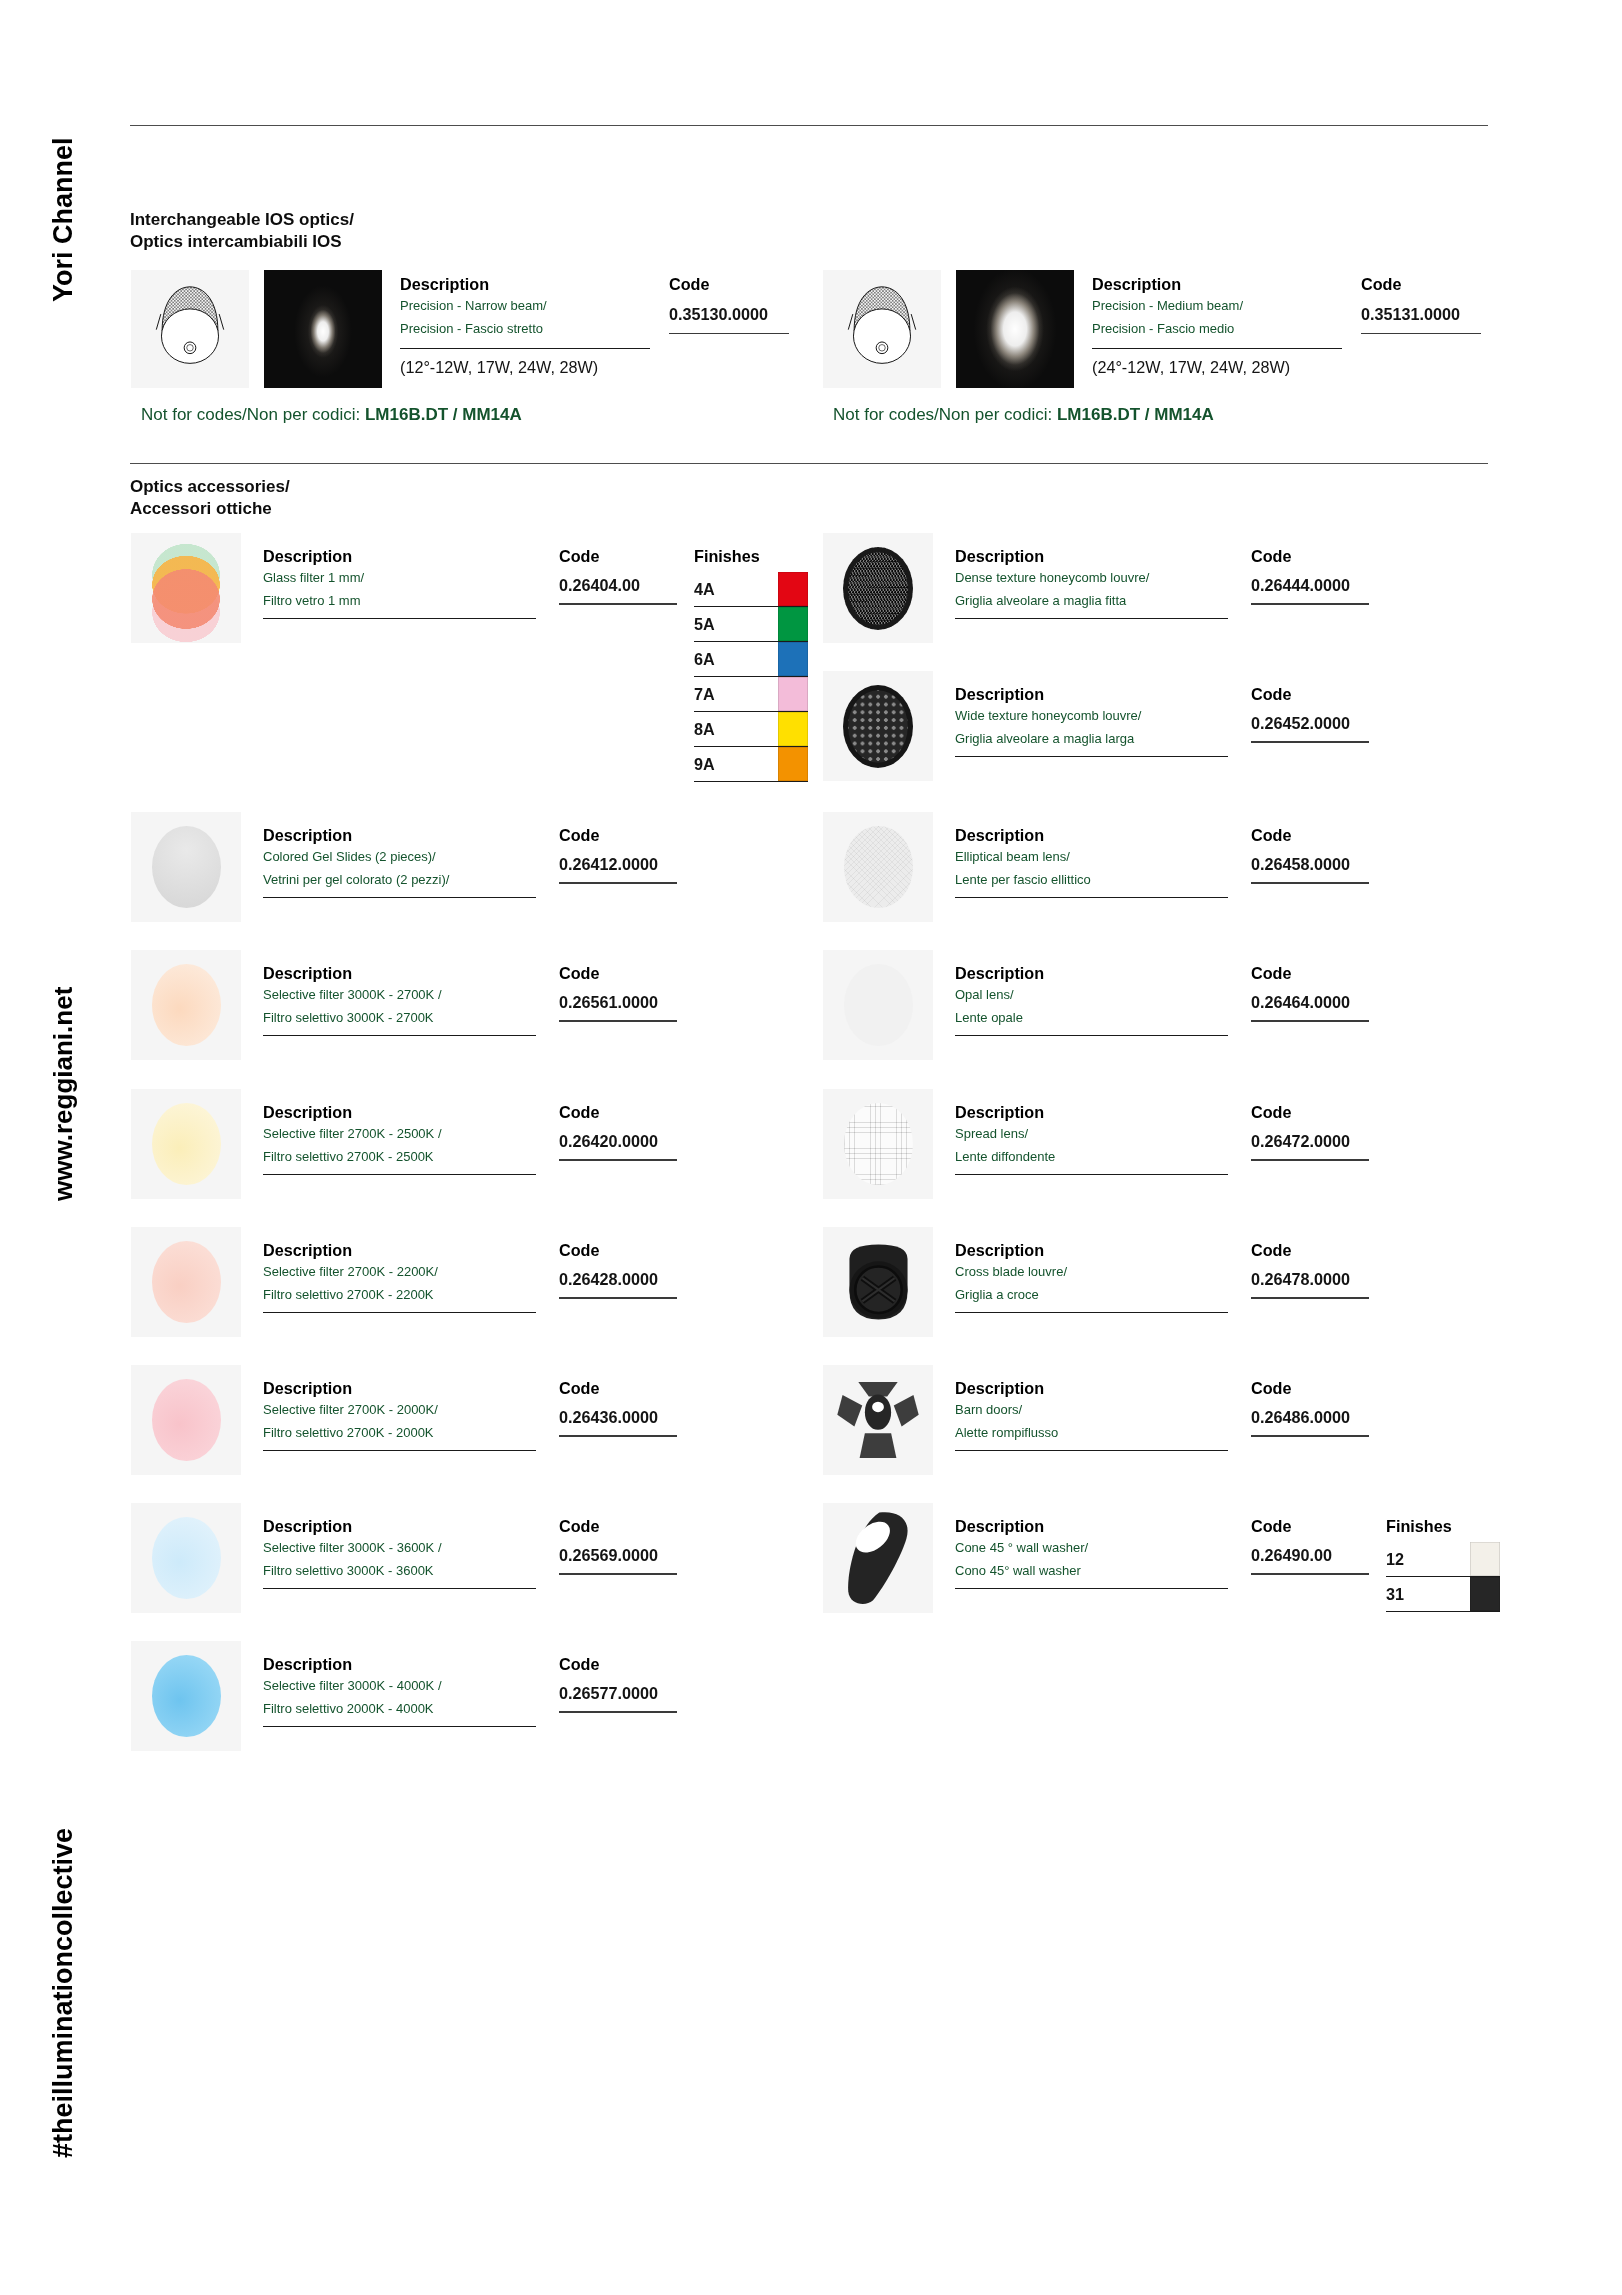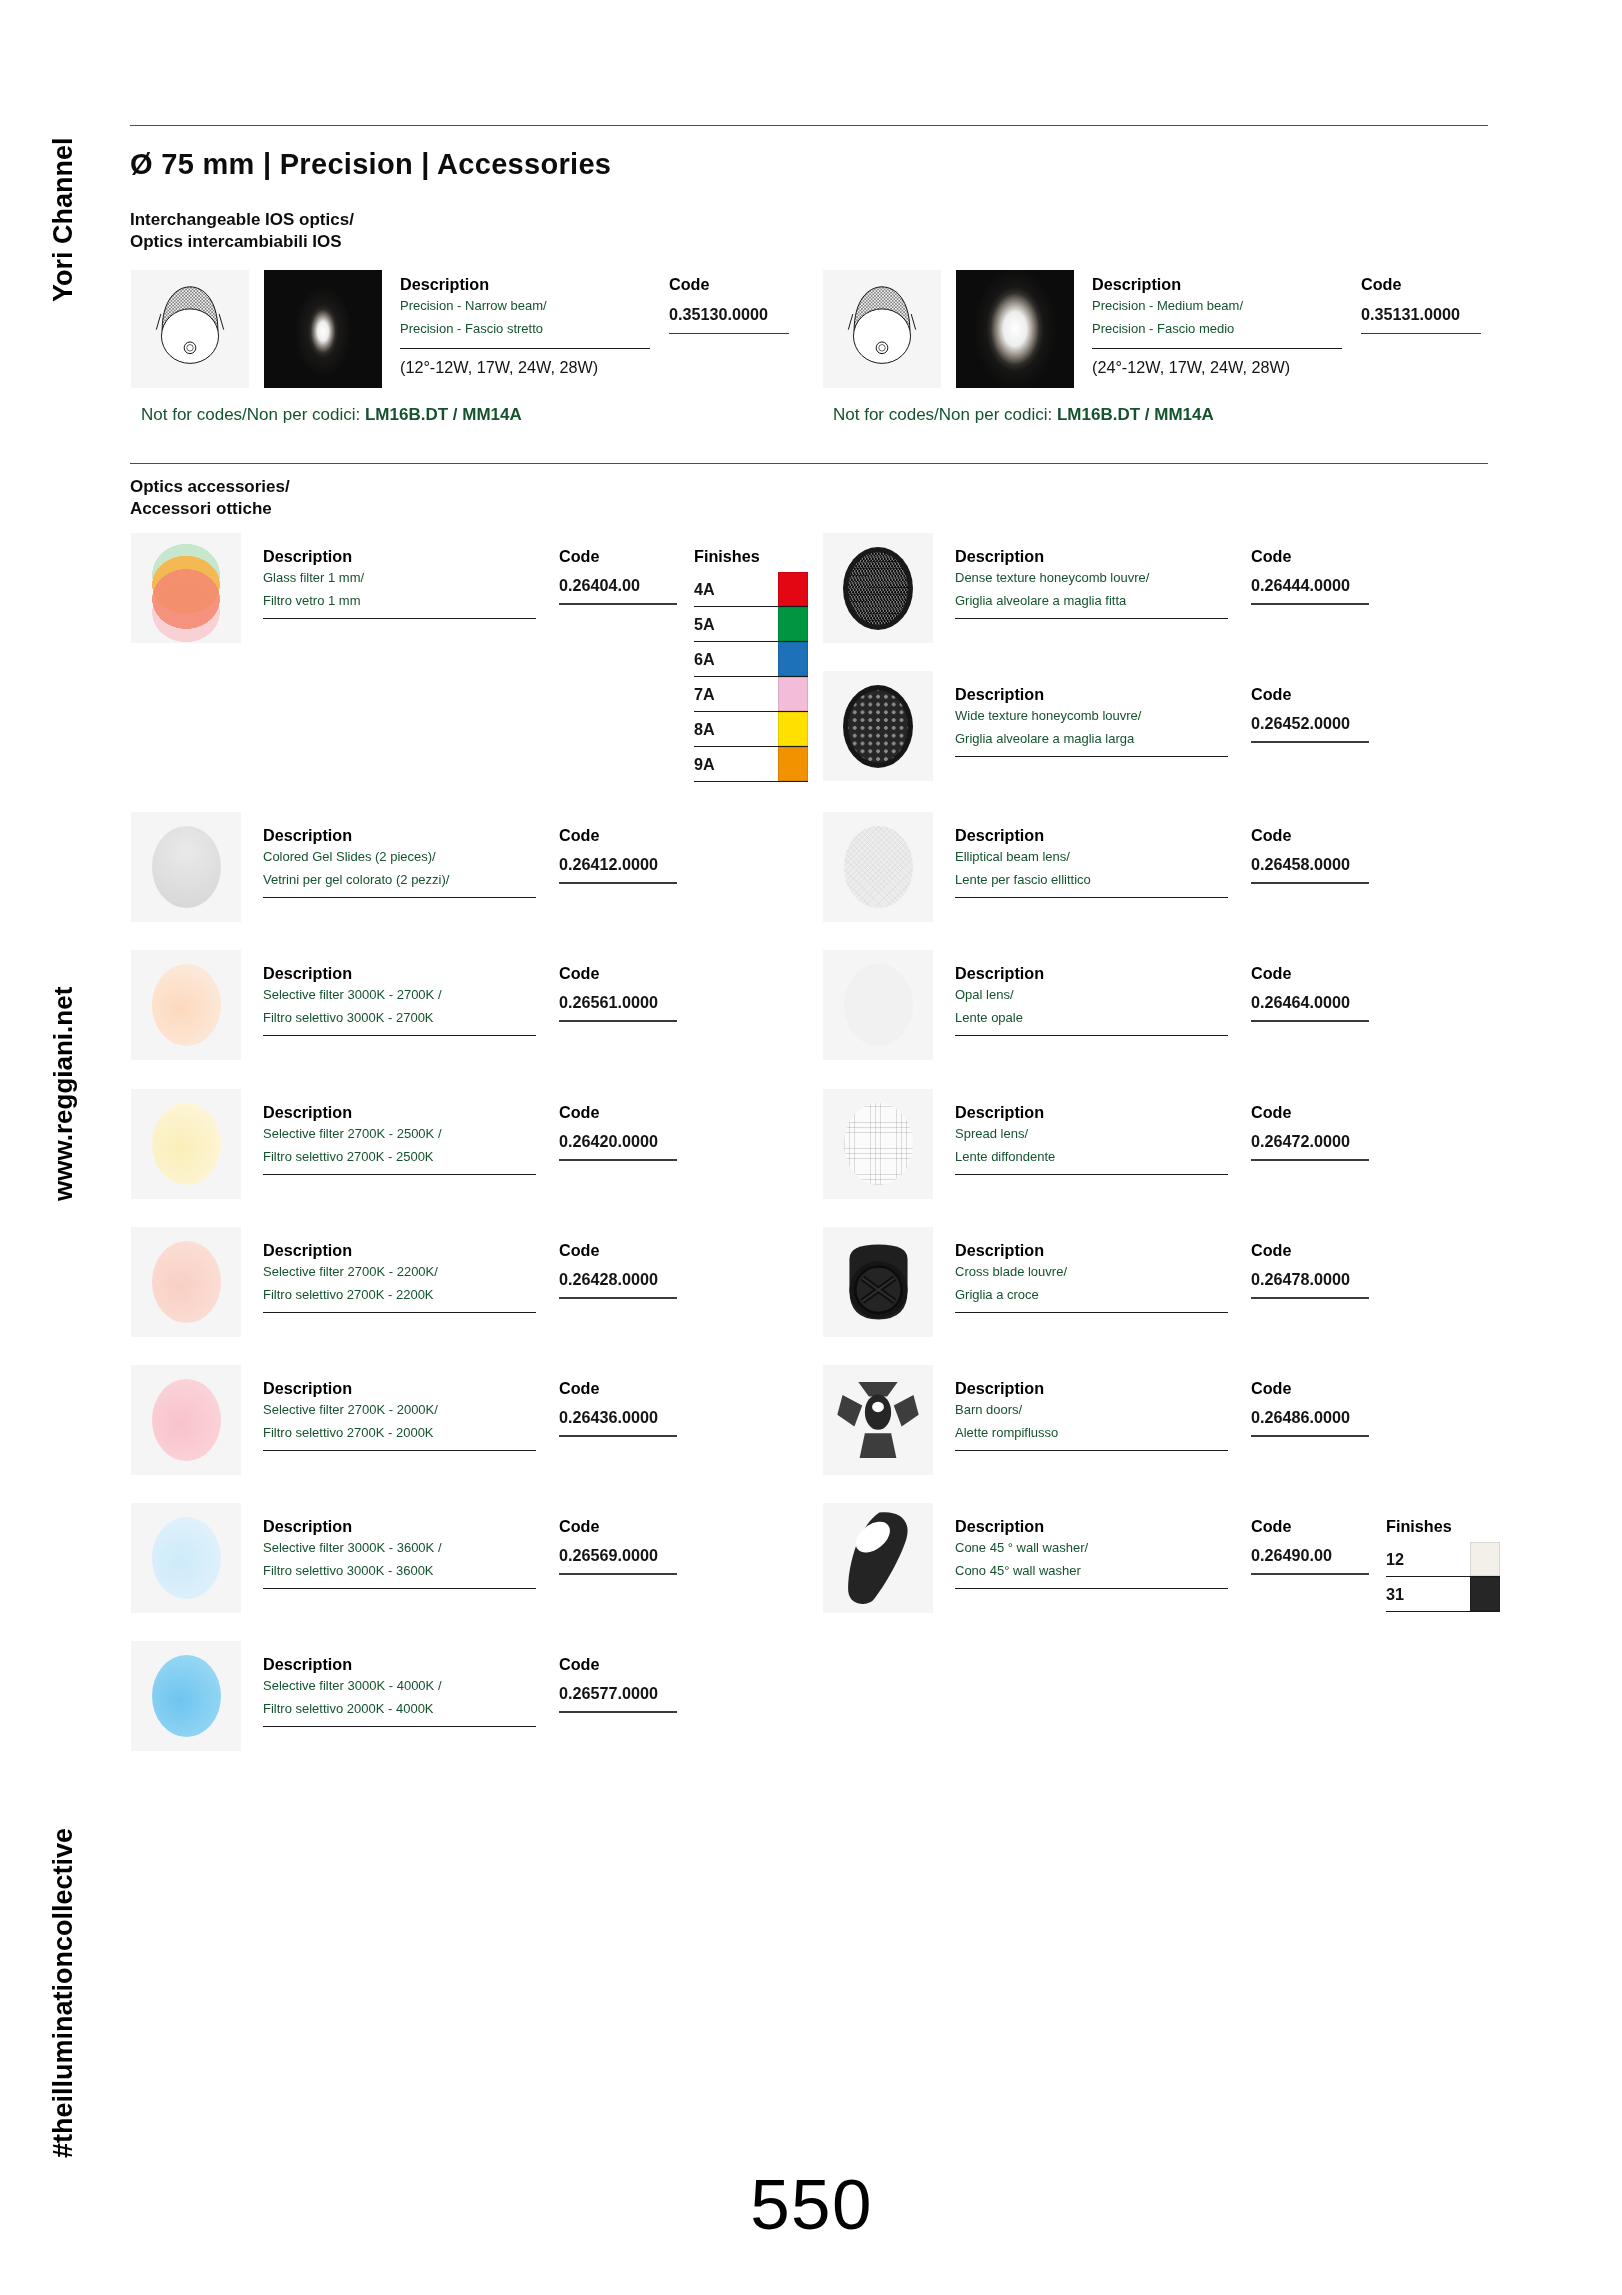--- a/index.html
+++ b/index.html
@@ -86,21 +86,20 @@
 </head>
 <body>
 
 <div id="page">
 
   <div class="vtext" style="top:127px;height:175px;font-size:27px;">Yori Channel</div>
   <div class="vtext" style="top:987px;height:214px;font-size:26px;">www.reggiani.net</div>
   <div class="vtext" style="top:1758px;height:400px;font-size:27px;">#theilluminationcollective</div>
 
   <div class="hr" style="top:125px;"></div>
-  <div class="title">Ø 75 mm | Precision | Accessories</div>
   <div class="h2" style="top:209px;">
     <div>Interchangeable IOS optics/</div>
     <div>Optics intercambiabili IOS</div>
   </div>
 
   <div class="product" style="left:130px;top:270px;">
     <div class="draw">
       <svg width="118" height="118" viewBox="0 0 182 182">
         <defs>
             <pattern id="m1" width="5" height="5" patternUnits="userSpaceOnUse">
@@ -494,15 +493,14 @@
             <span class="finswatch" style="background: rgb(243, 240, 233);"></span>
           </div>
         <div class="finrow">
             <span class="finlabel">31</span>
             <span class="finswatch" style="background: rgb(38, 38, 38);"></span>
           </div>
       </div>
     </div>
   </div>
 
-  <div class="pageno">550</div>
 </div>
 
 
 </body></html>

